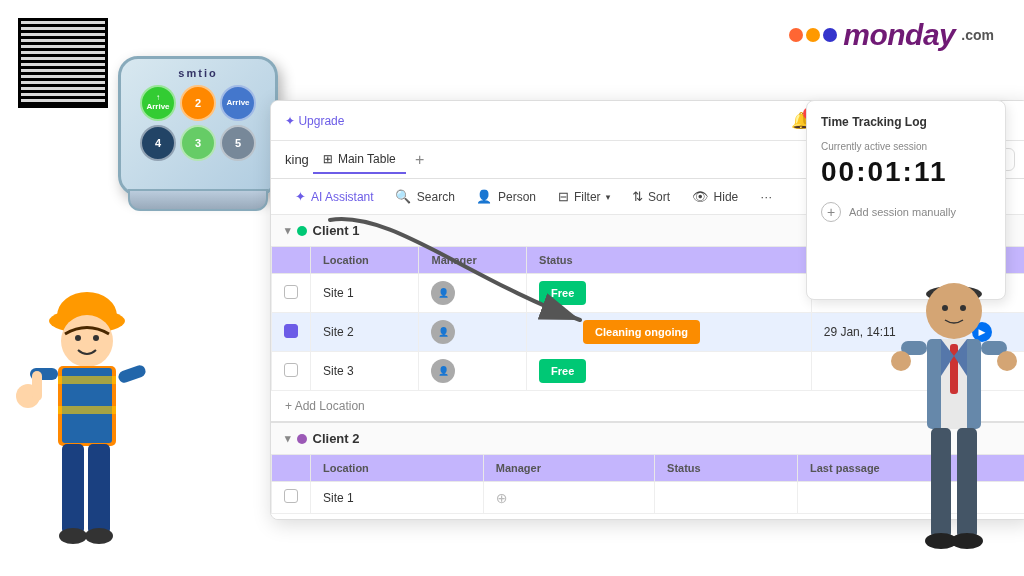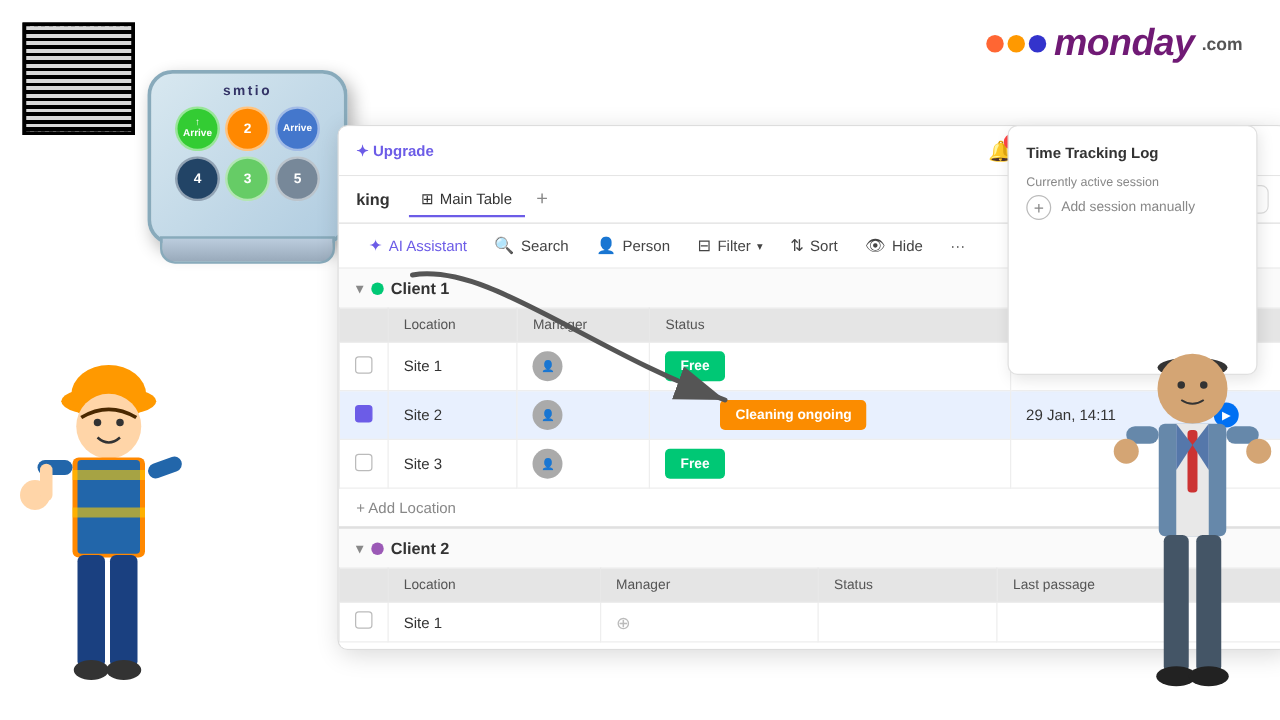--- a/index.html
+++ b/index.html
@@ -155,21 +155,21 @@
       display: flex;
       align-items: center;
       justify-content: space-between;
       padding: 0 14px;
       height: 40px;
       flex-shrink: 0;
     }
     .upgrade-btn {
       color: #6c5ce7;
       font-size: 12px;
-      font-weight: 700;
+      font-weight: 400;
       display: flex;
       align-items: center;
       gap: 4px;
       cursor: pointer;
     }
     .top-icons {
       display: flex;
       align-items: center;
       gap: 14px;
     }
@@ -289,25 +289,25 @@
       background: #6c5ce7;
     }
 
     
     .data-table {
       width: 100%;
       border-collapse: collapse;
       font-size: 12px;
     }
     .data-table th {
-      background: #e5e5e5;
+      background: #c4b5fd;
       border: 1px solid #e8e8e8;
       padding: 7px 12px;
       text-align: left;
-      font-weight: 400;
+      font-weight: 700;
       color: #555;
       font-size: 11px;
     }
     .data-table td {
       border: 1px solid #eee;
       padding: 7px 12px;
       color: #333;
       font-size: 12px;
     }
     .data-table tr.selected { background: #e8f0fe; }
@@ -502,21 +502,21 @@
       </div>
       <div class="top-icon">👤</div>
       <div class="top-icon">⚙</div>
       <div class="top-icon">🔒</div>
       <div class="top-icon">🔍</div>
       <div class="top-icon">?</div>
     </div>
   </div>
 
   <div class="tab-bar">
-    <div style="font-size:13px;font-weight:700;color:#333;margin-right:11px;">king</div>
+    <div style="font-size:13px;font-weight:400;color:#333;margin-right:0;">king</div>
     <div class="tab-item">
       <span class="tab-icon">⊞</span>
       <span>Main Table</span>
     </div>
     <div class="tab-plus">+</div>
     <div class="tab-spacer"></div>
     <div class="invite-btn">
       <span>👤</span>
       <span>Invite / 1</span>
     </div>
@@ -643,20 +643,21 @@
         </tr>
       </tbody>
     </table>
 
   </div>
 </div>
 
 <div class="time-panel">
   <div class="time-panel-title">Time Tracking Log</div>
   <div class="time-session-label">Currently active session</div>
+  <div class="time-counter">00:01:11</div>
   <div class="add-session">
     <div class="add-icon">+</div>
     <span>Add session manually</span>
   </div>
 </div>
 
 <svg class="arrow-svg" viewBox="0 0 400 160">
   <defs>
     <marker id="arrowhead" markerWidth="10" markerHeight="7" refX="10" refY="3.5" orient="auto">
       <polygon points="0 0, 10 3.5, 0 7" fill="#555"></polygon>

